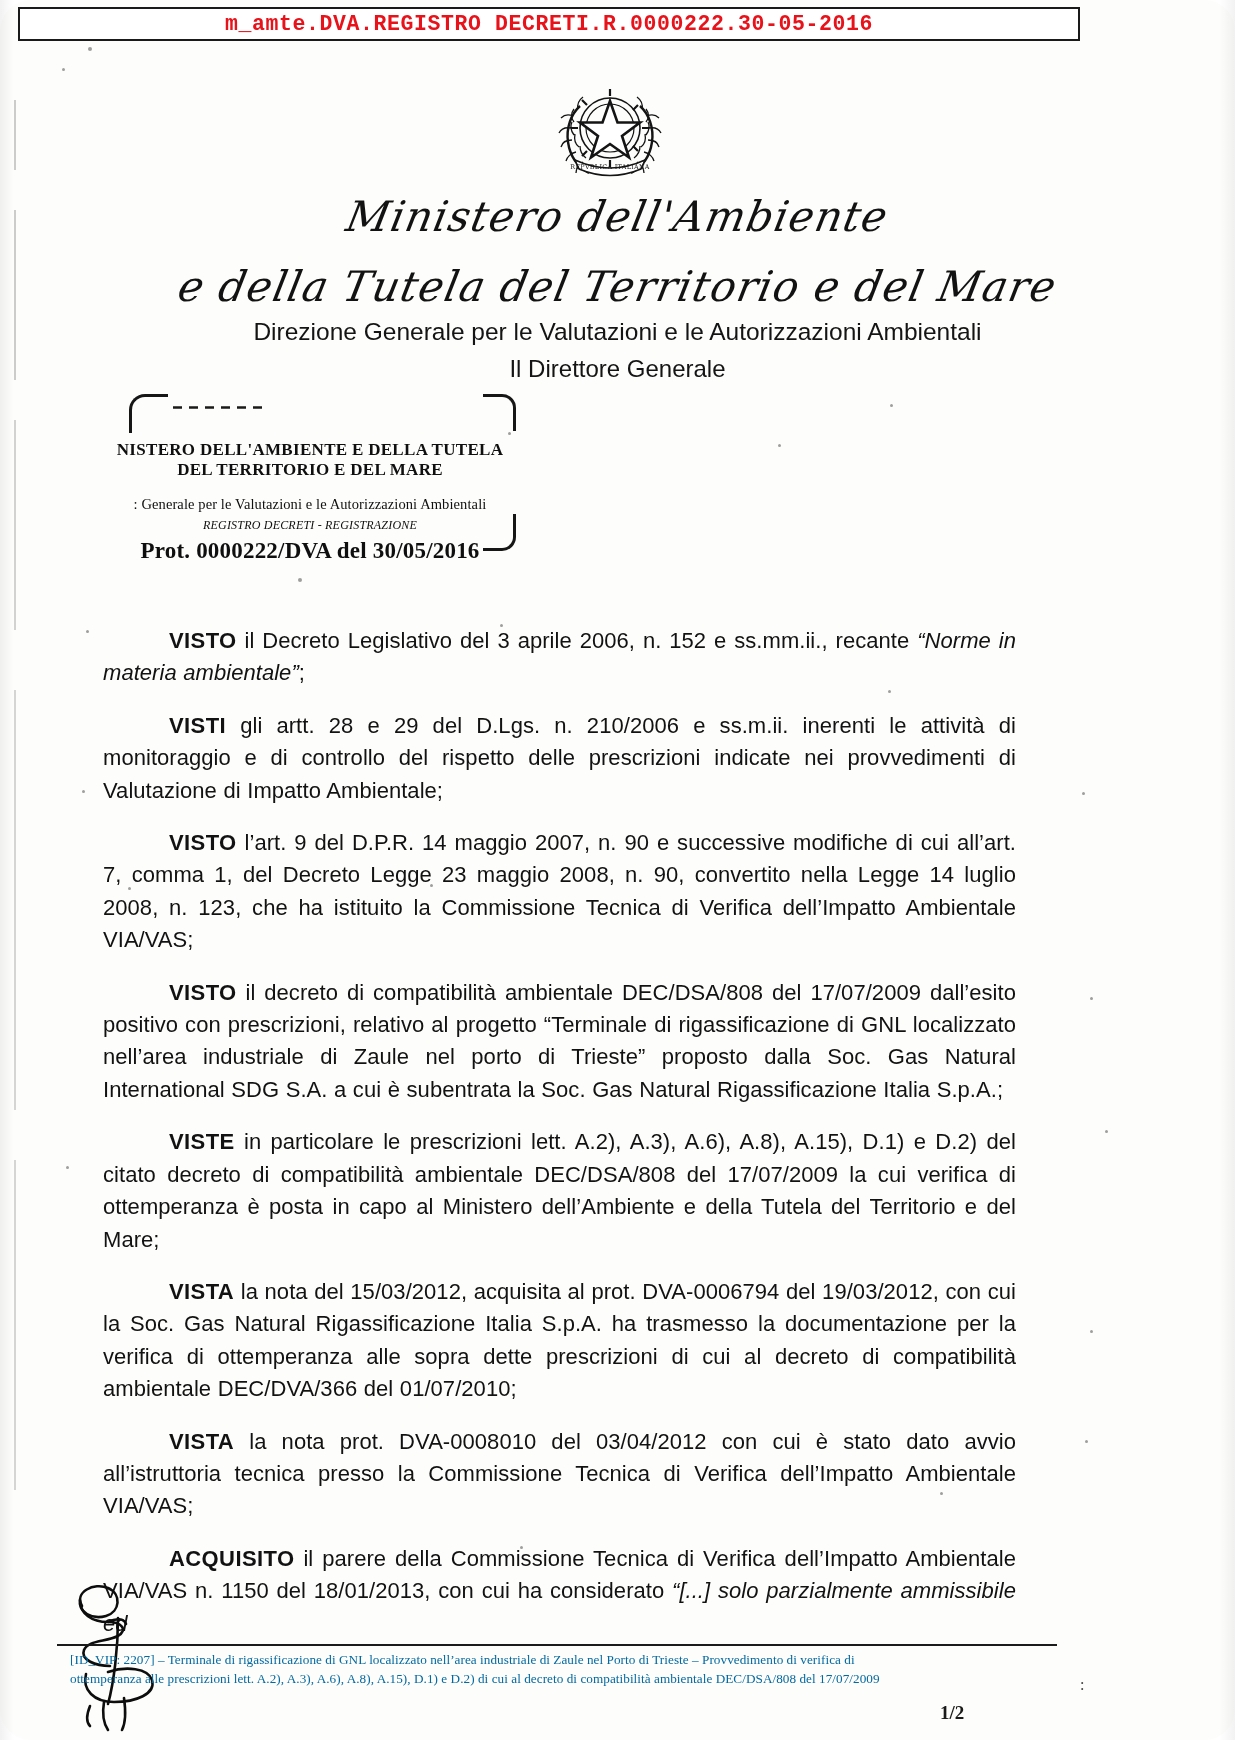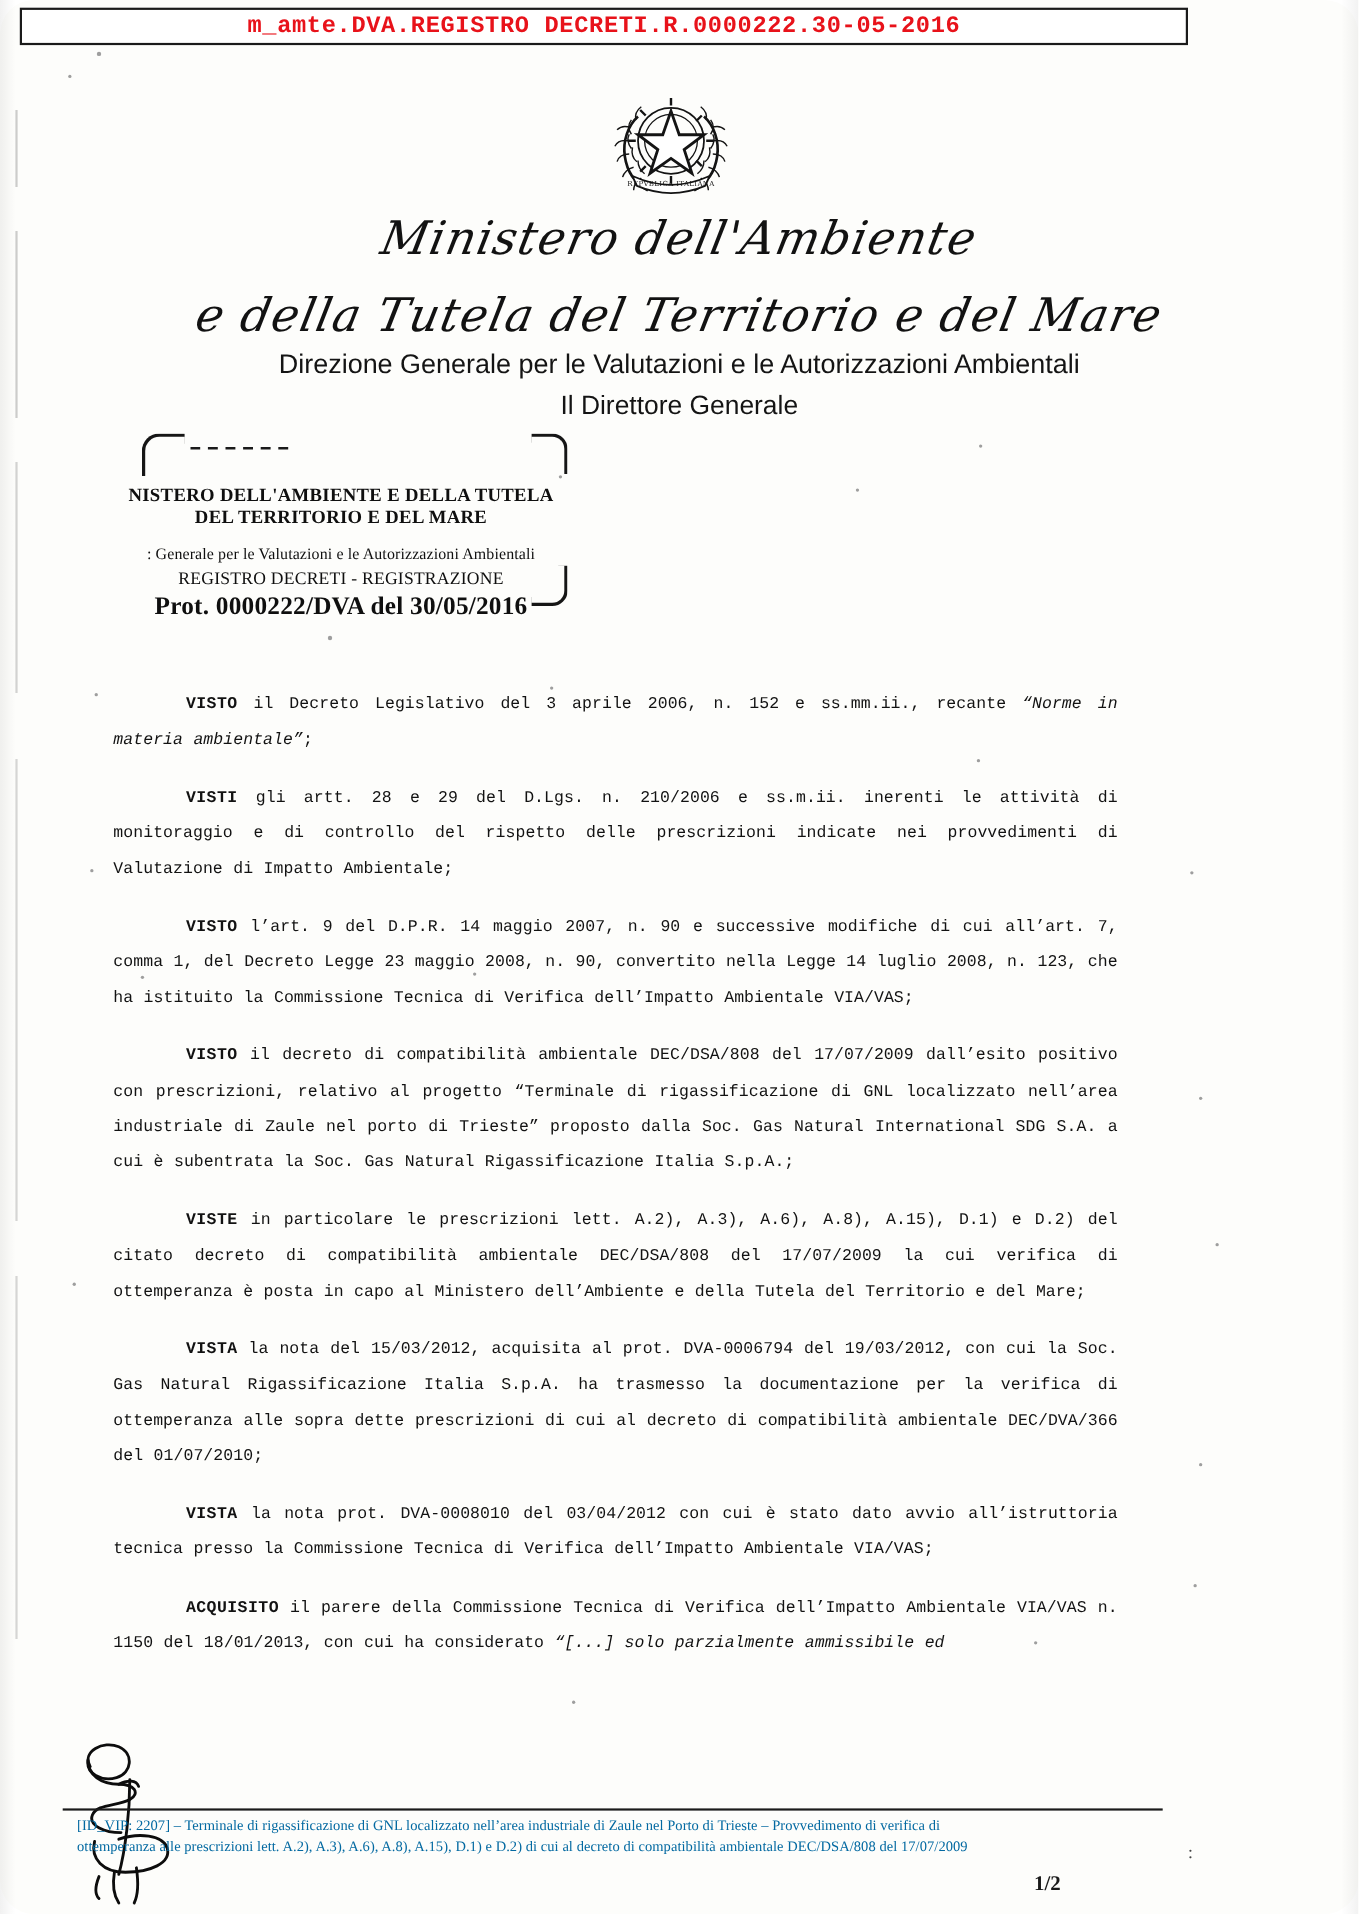--- a/index.html
+++ b/index.html
@@ -173,33 +173,33 @@
     position: absolute;
     left: 0; right: 0;
     text-align: center;
     font-family: "Liberation Serif", serif;
     color: #0f0f0f;
     white-space: nowrap;
   }
   .stamp-t1 { top: 48px;  font-size: 17px; font-weight: bold; letter-spacing: 0.3px; }
   .stamp-t2 { top: 68px;  font-size: 17px; font-weight: bold; letter-spacing: 0.3px; }
   .stamp-t3 { top: 104px;  font-size: 14.5px; letter-spacing: 0.1px; }
-  .stamp-t4 { top: 126px; font-size: 16px; letter-spacing: 0.2px; }
+  .stamp-t4 { top: 126px; font-size: 12px; letter-spacing: 0.2px; font-style: italic; }
   .stamp-t5 { top: 146px; font-size: 23px; font-weight: bold; letter-spacing: 0.2px; }
 
   
   .body-col {
     position: absolute;
     left: 103px;
     top: 625px;
     width: 913px;
   }
   .para {
-    font-family: Liberation Mono, monospace;
-    font-size: 15px;
+    font-family: Liberation Sans, sans-serif;
+    font-size: 22px;
     line-height: 32.4px;
     text-align: justify;
     text-indent: 66px;
     margin: 0 0 20px 0;
     color: #121212;
     letter-spacing: 0.05px;
     word-spacing: 0.4px;
   }
   .para b { font-weight: bold; letter-spacing: 0.4px; }
   .para i { font-style: italic; }

